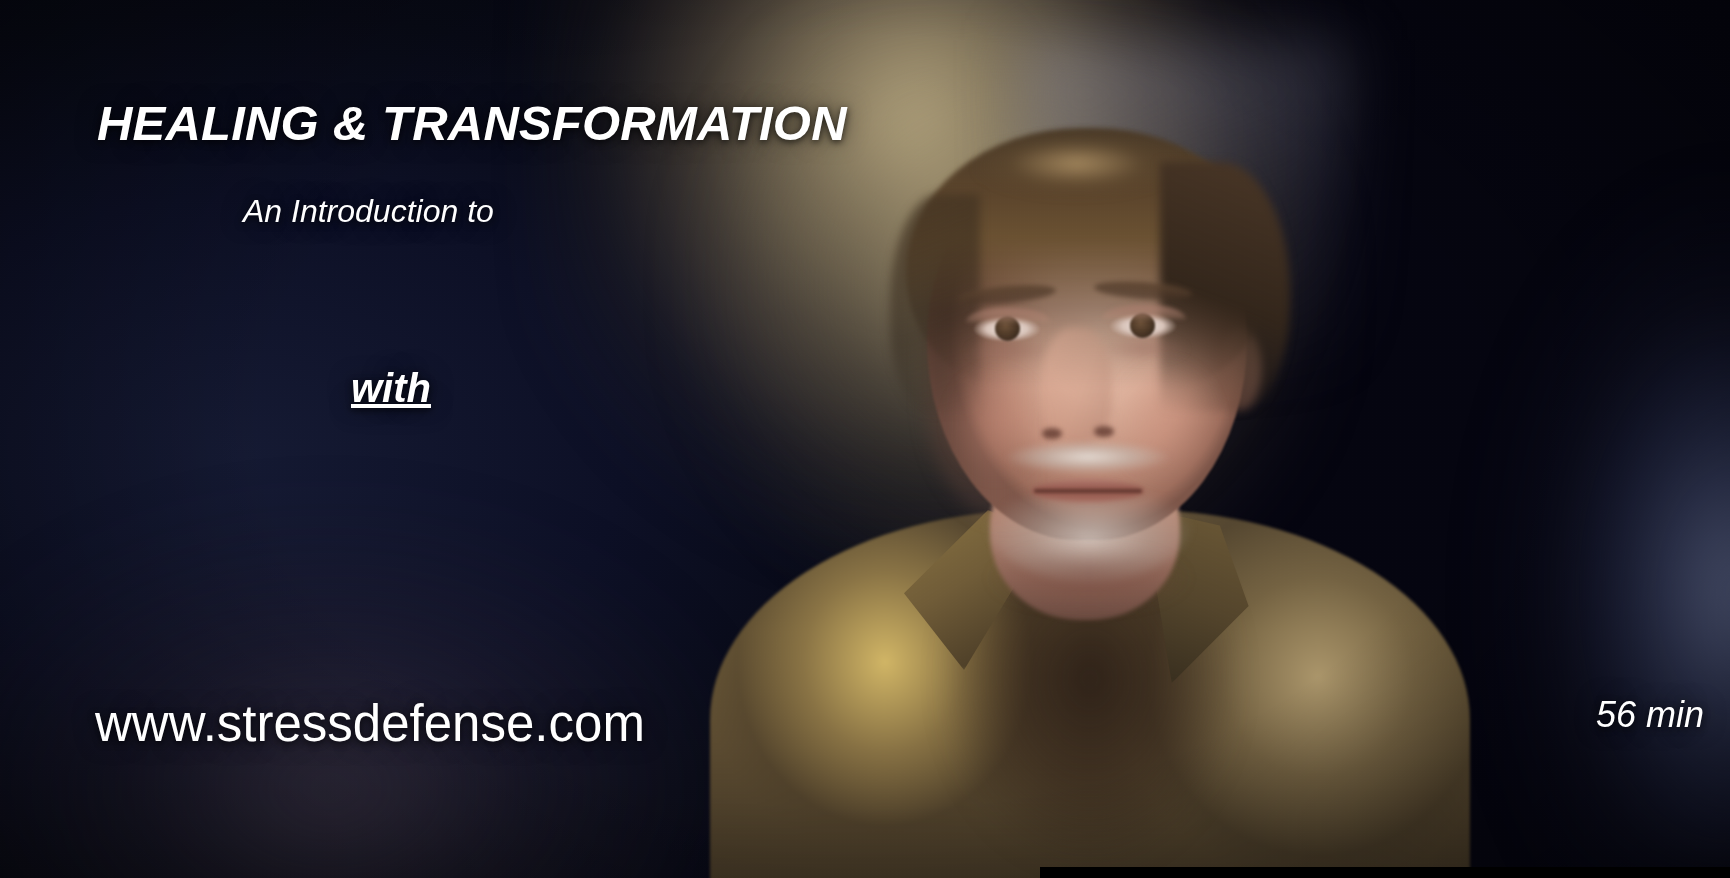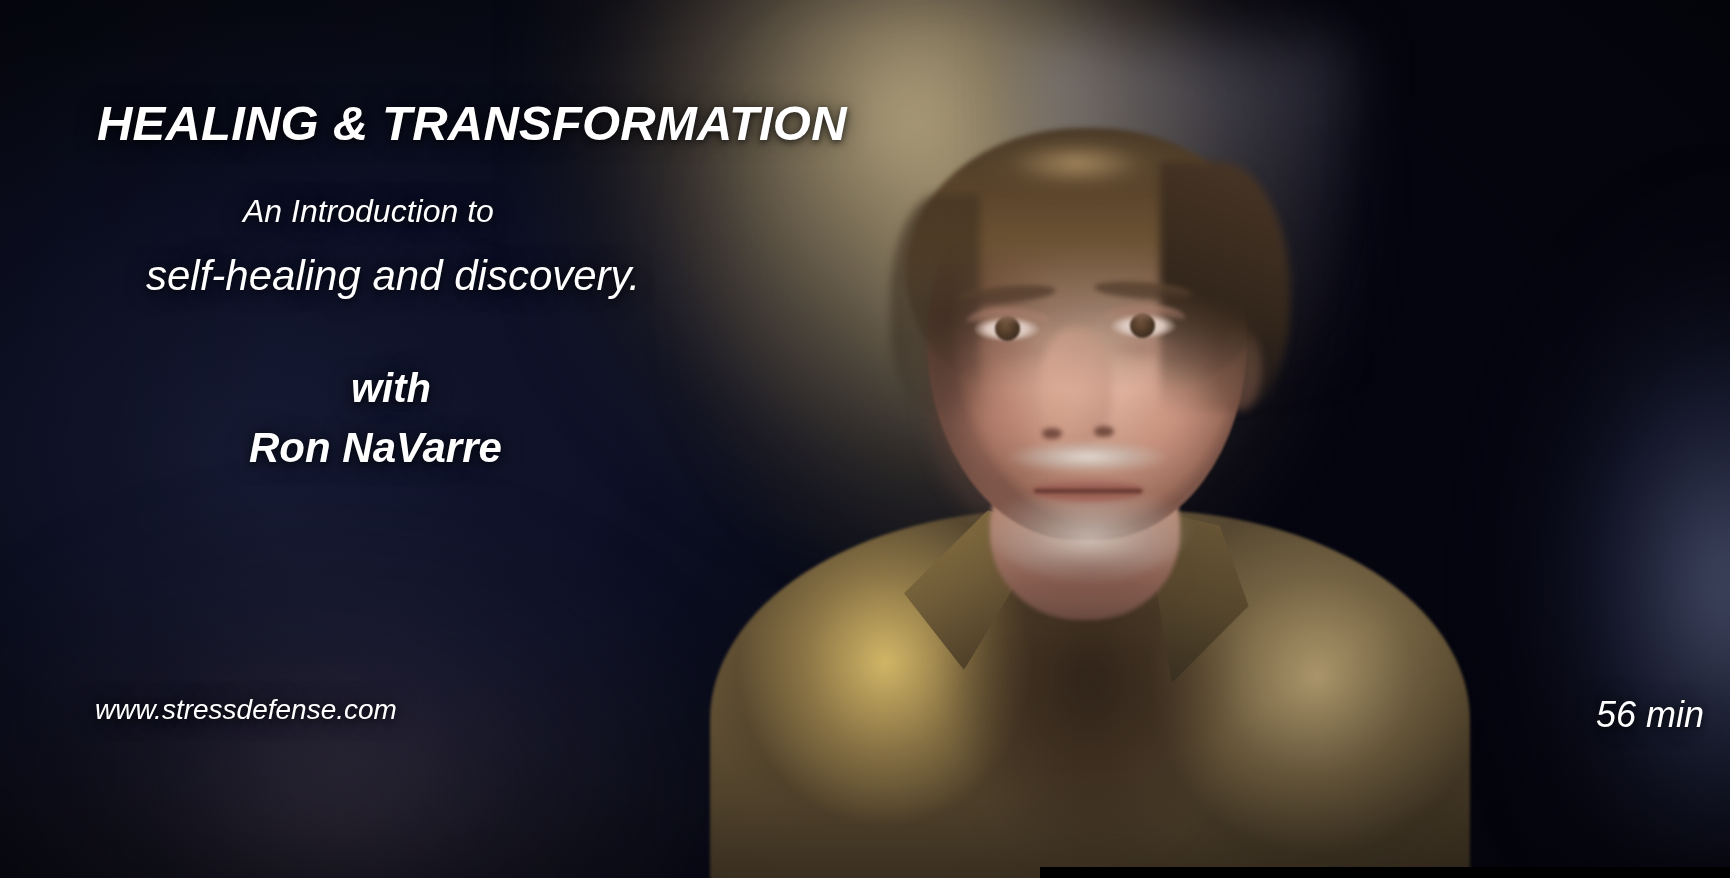--- a/index.html
+++ b/index.html
@@ -366,34 +366,34 @@
     font-size: 42px;
     font-weight: 400;
     font-style: italic;
   }
   #with-label {
     left: 351px;
     top: 366px;
     font-size: 40px;
     font-weight: 700;
     font-style: italic;
+    text-decoration: underline;
   }
   #presenter-name {
     left: 249px;
     top: 424px;
     font-size: 42px;
     font-weight: 700;
     font-style: italic;
   }
   #website {
     left: 95px;
     top: 694px;
-    font-size: 28px;
+    font-size: 51px;
     font-weight: 400;
-    font-style: italic;
   }
   #duration {
     left: 1548px;
     top: 694px;
     font-size: 36px;
     font-weight: 400;
     font-style: italic;
     margin-left: 48px;
   }
 </style>
@@ -447,23 +447,21 @@
 
   <div class="bg-vignette"></div>
   <div class="bg-noise"></div>
 
   <div class="black-bar"></div>
 
   <div class="txt" id="title">HEALING &amp; TRANSFORMATION</div>
 
   <div class="txt" id="subtitle-1">An Introduction to</div>
 
-  <div class="txt" id="subtitle-2">self-healing and discovery.</div>
 
   <div class="txt" id="with-label">with</div>
 
-  <div class="txt" id="presenter-name">Ron NaVarre</div>
 
   <div class="txt" id="website">www.stressdefense.com</div>
 
   <div class="txt" id="duration">56 min</div>
 
 </div>
 
 </body></html>

